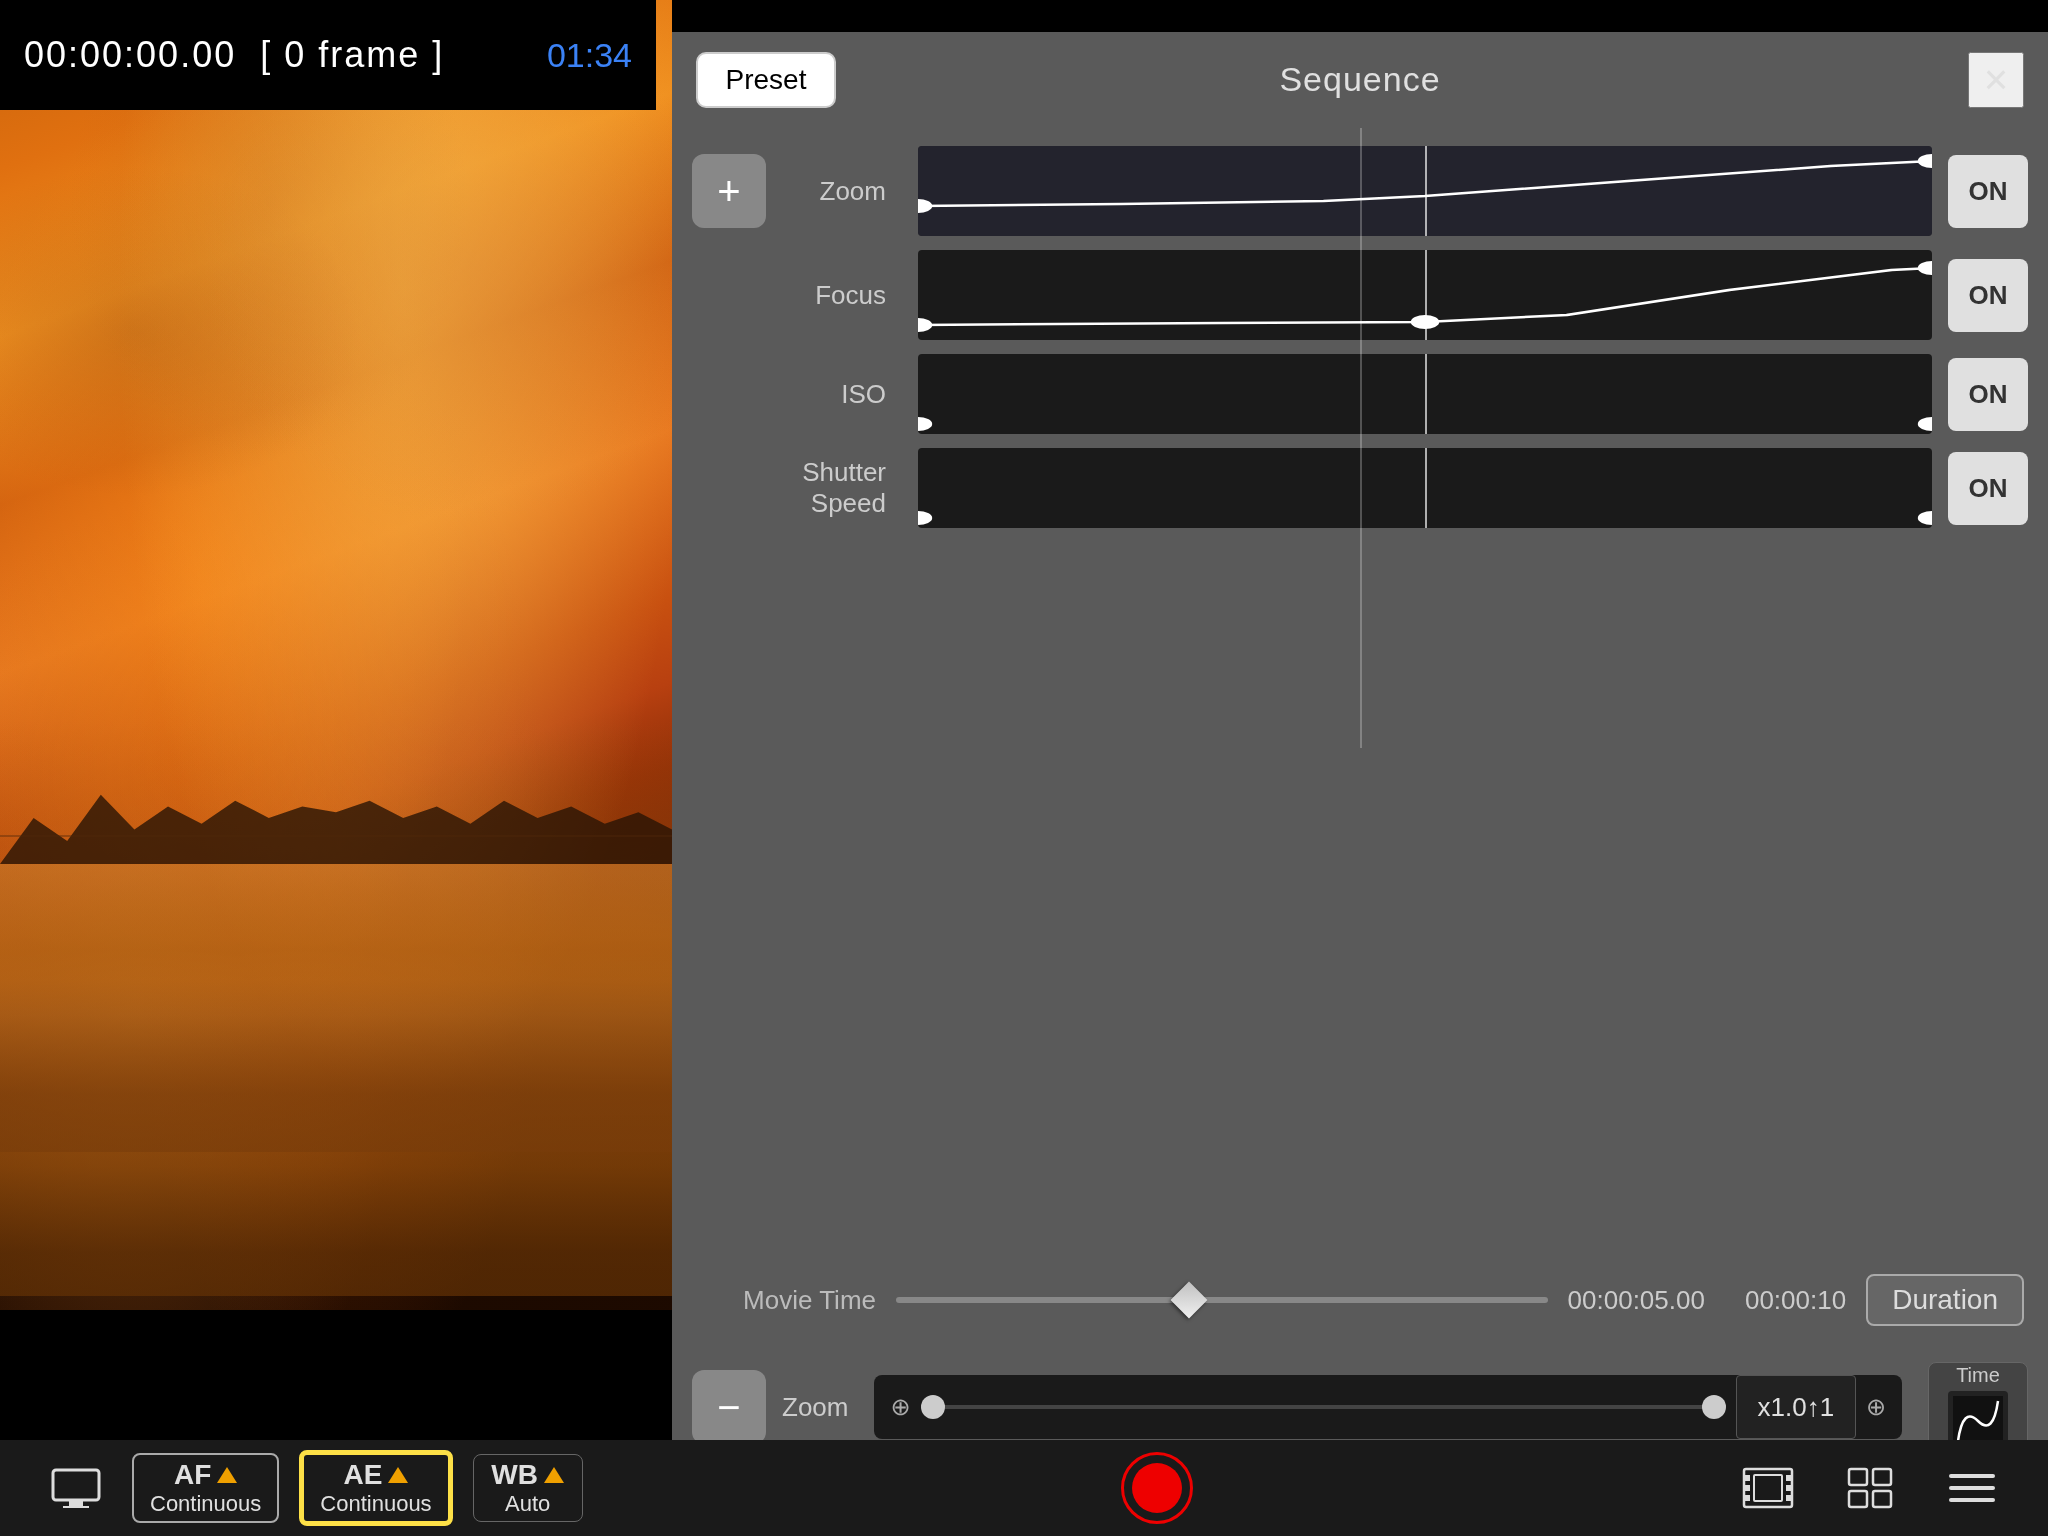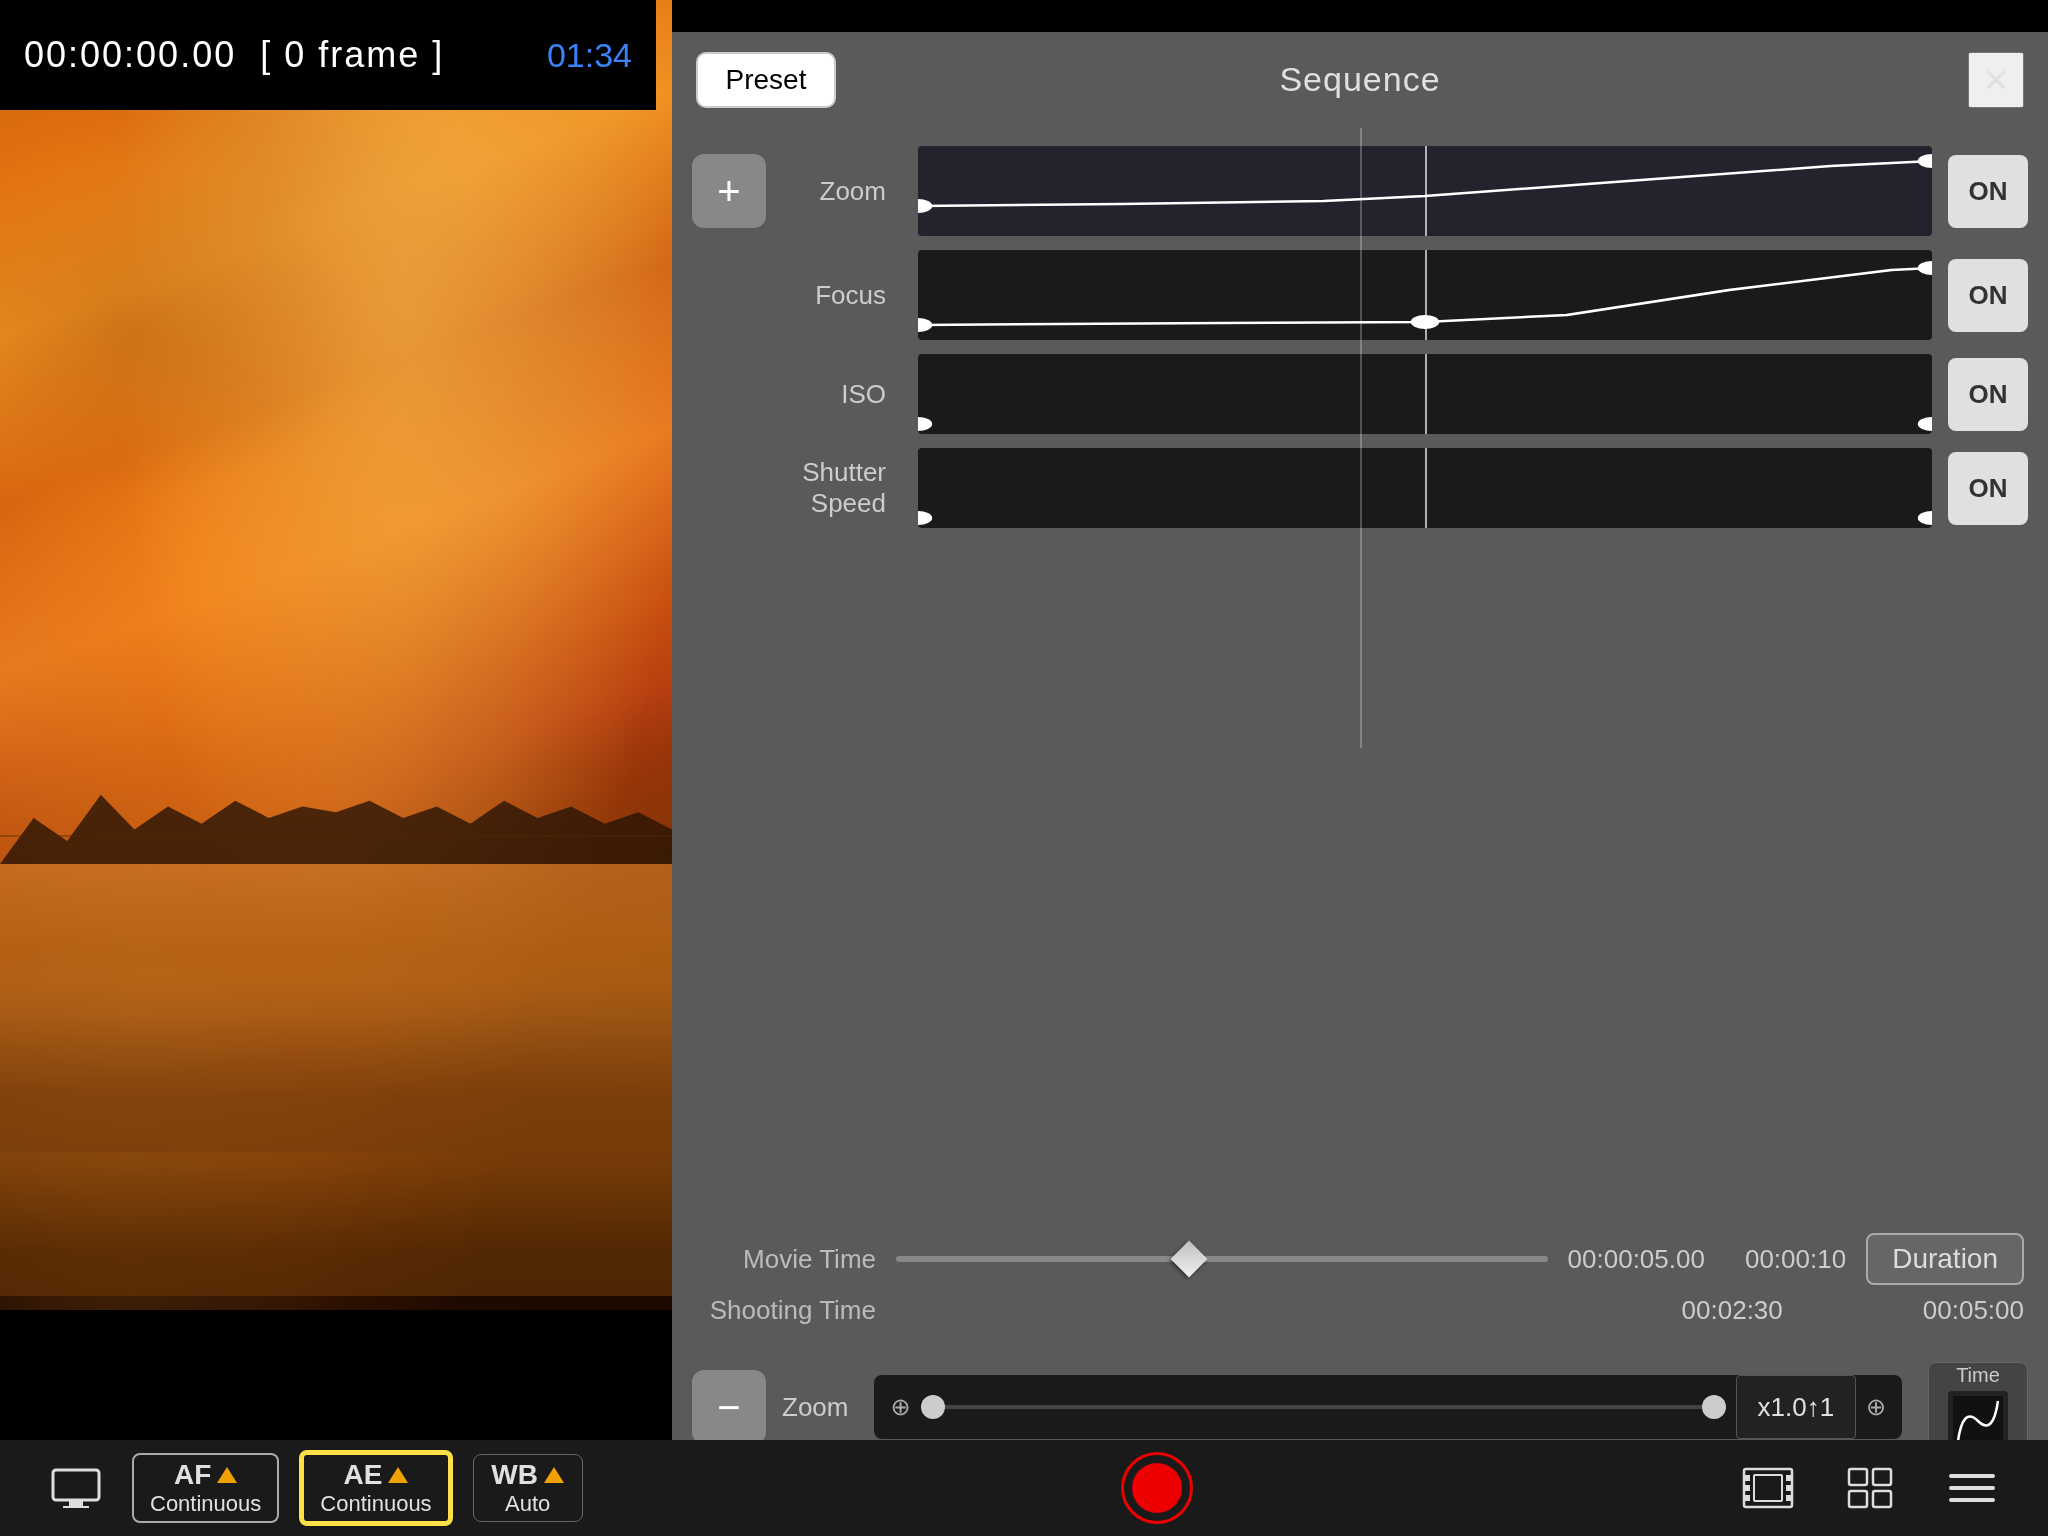--- a/index.html
+++ b/index.html
@@ -703,29 +703,20 @@
       <span class="tl-label">Movie Time</span>
       <div class="tl-track-wrap">
         <div class="tl-bar"></div>
         <div class="tl-diamond"></div>
       </div>
       <span class="tl-mid">00:00:05.00</span>
       <span class="tl-right">00:00:10</span>
       <div class="duration-badge">Duration</div>
     </div>
 
-    <div class="timeline-row" style="margin-top:10px;">
-      <span class="tl-label">Shooting Time</span>
-      <div class="tl-track-wrap">
-        
-      </div>
-      <span class="tl-mid">00:02:30</span>
-      <span style="width:100px;"></span>
-      <span class="tl-right">00:05:00</span>
-    </div>
   </div>
 
   <div class="bottom-control-bar">
     <button class="minus-btn">−</button>
 
 
     <span class="zoom-label">Zoom</span>
 
     <div class="zoom-slider-container">
       <span style="font-size:24px;color:#aaa;margin-right:10px;">⊕</span>

